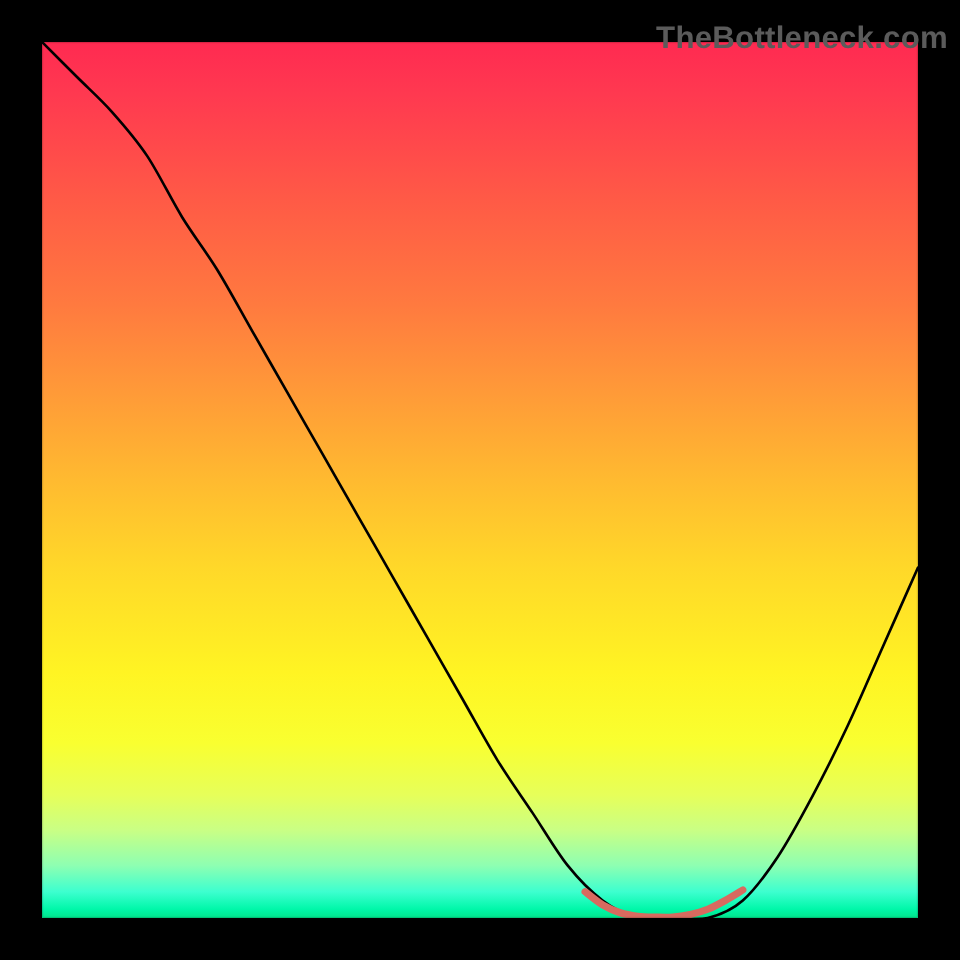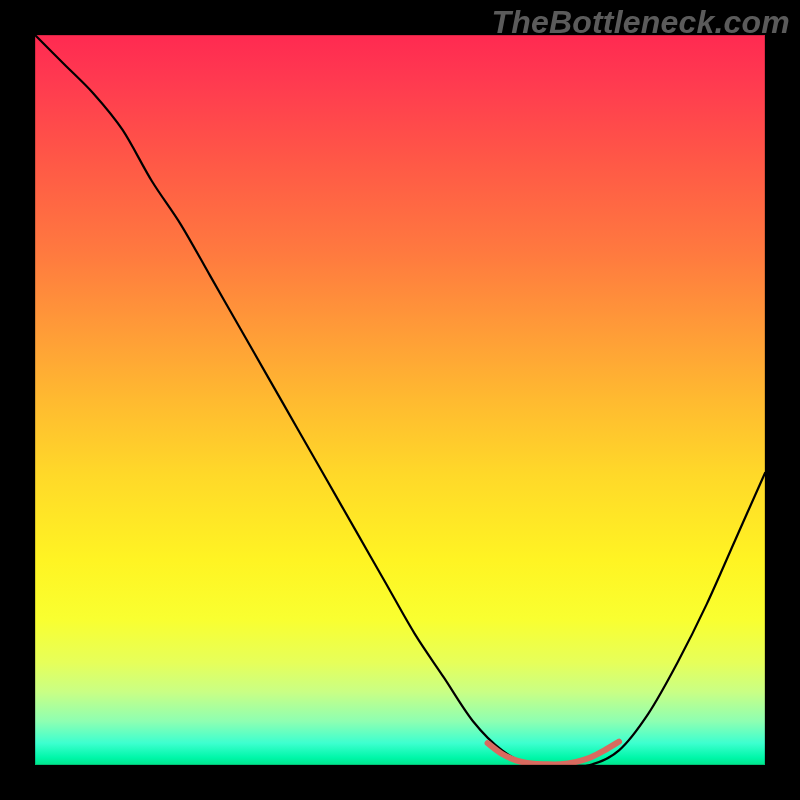--- a/index.html
+++ b/index.html
@@ -12,28 +12,27 @@
     overflow: hidden;
   }
   .frame {
     position: relative;
     width: 800px;
     height: 800px;
     background: #000;
   }
   .watermark {
     position: absolute;
-    top: 4px;
+    top: 16px;
     right: 10px;
     color: #5b5b5b;
-    font-size: 32px;
+    font-size: 26px;
     font-weight: 600;
     letter-spacing: 0.2px;
     z-index: 30;
-    font-style: italic;
   }
   .plot {
     position: absolute;
     left: 35px;
     top: 35px;
     width: 730px;
     height: 730px;
     overflow: hidden;
     z-index: 5;
   }

